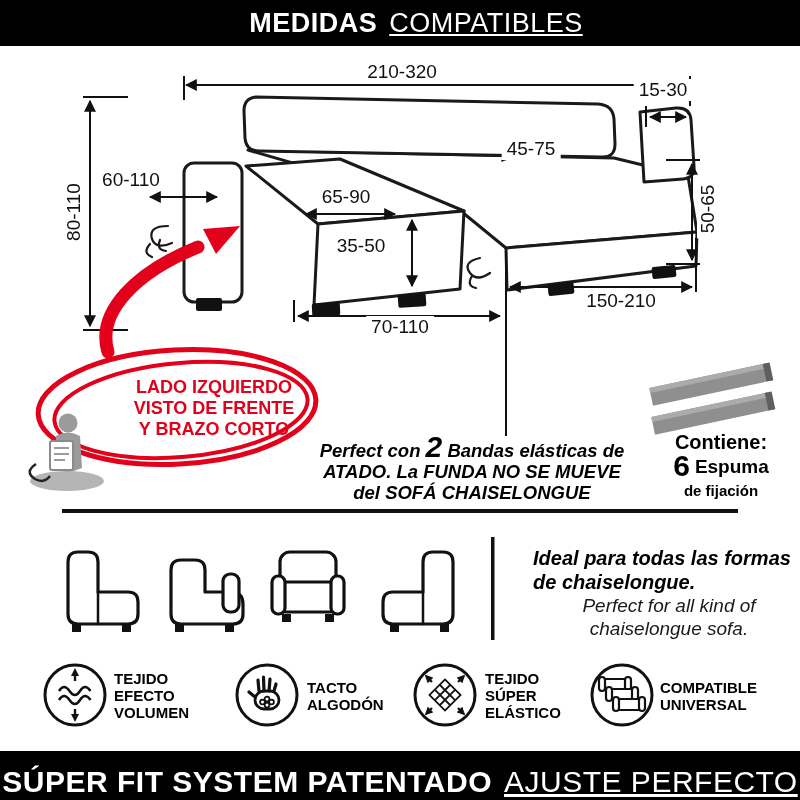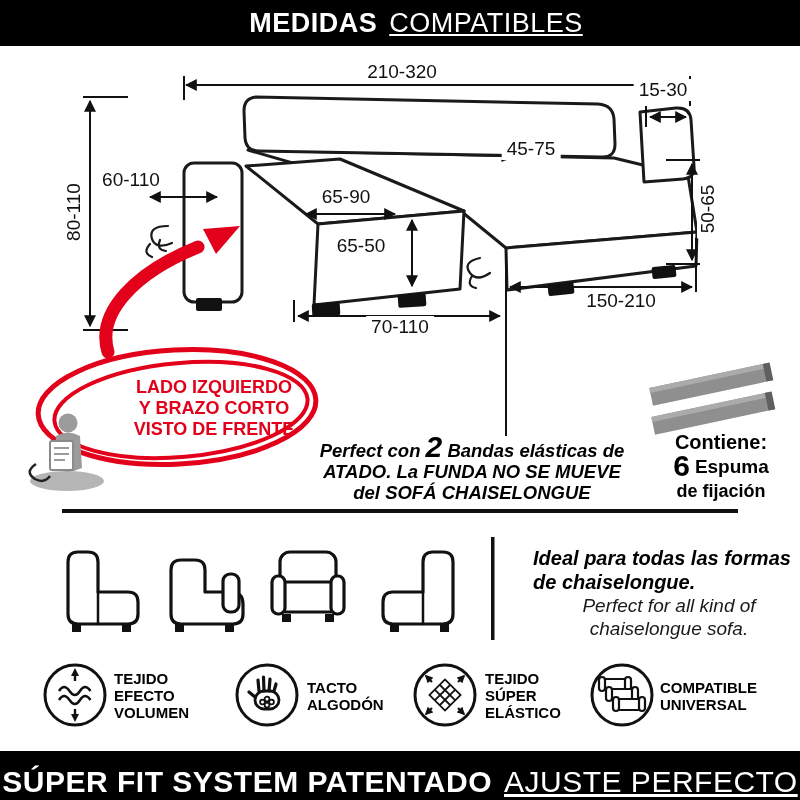--- a/index.html
+++ b/index.html
@@ -21,21 +21,21 @@
              line-height:21px; white-space:nowrap;margin-left:36px; }
   .equip { position:absolute; z-index:3; left:318px; top:436px; width:308px; text-align:center;
            font-style:italic; font-weight:700; font-size:18.5px; line-height:21px; color:#000; }
   .equip .big { font-size:30px; }
   .contains { position:absolute; z-index:3; left:648px; top:431px; width:146px; text-align:center;
               font-weight:700; color:#000; line-height:22px; }
   .contains .c1 { font-size:20px; }
   .contains .c2 { font-size:19px; line-height:26px; }
   .contains .c2 .big { font-size:30px; vertical-align:-3px; }
   .contains .c2 .unit { margin-left:5px;margin-top:12px; }
-  .contains .c3 { font-size:18px;text-align:center; }
+  .contains .c3 { font-size:15px;text-align:center; }
   .ideal { position:absolute; z-index:3; left:516px; top:546px; width:272px; font-style:italic; color:#000;margin-left:17px; }
   .ideal .es { font-weight:700; font-size:20px; line-height:24px; }
   .ideal .en { font-weight:400; font-size:19px; line-height:23px; color:#1a1a1a;text-align:center; }
   .feat-label { position:absolute; z-index:3; font-weight:700; font-size:15px; line-height:17px;
                 white-space:pre-line; color:#000; }
   .fl-1 { left:114px; top:670px; }
   .fl-2 { left:307px; top:679px; }
   .fl-3 { left:485px; top:670px; }
   .fl-4 { left:660px; top:679px; }
 </style>
@@ -235,28 +235,28 @@
     <span class="b-light">COMPATIBLES</span>
   </header>
 
   <div class="dim" style="left:402px; top:72px;">210-320</div>
   <div class="dim" style="left:663px; top:90px;text-align:center;">15-30</div>
   <div class="dim" style="left:531px; top:141px;margin-top:8px;">45-75</div>
   <div class="dim rot" style="left:74px; top:212px;">80-110</div>
   <div class="dim" style="left:131px; top:180px;">60-110</div>
   <div class="dim" style="left:346px; top:197px;">65-90</div>
   <div class="dim rot" style="left:708px; top:209px;">50-65</div>
-  <div class="dim" style="left:361px; top:246px;">65-50</div>
+  <div class="dim" style="left:361px; top:246px;">35-50</div>
   <div class="dim" style="left:621px; top:301px;">150-210</div>
   <div class="dim" style="left:400px; top:327px;">70-110</div>
 
   <div class="callout">
     <div>LADO IZQUIERDO</div>
+    <div>VISTO DE FRENTE</div>
     <div>Y BRAZO CORTO</div>
-    <div>VISTO DE FRENTE</div>
   </div>
 
   <div class="equip">
     <span>Perfect con </span><span class="big">2</span><span> Bandas elásticas de ATADO. La FUNDA NO SE MUEVE del SOFÁ CHAISELONGUE</span>
   </div>
 
   <div class="contains">
     <div class="c1">Contiene:</div>
     <div class="c2">
       <span class="big">6</span><span class="unit">Espuma</span>

